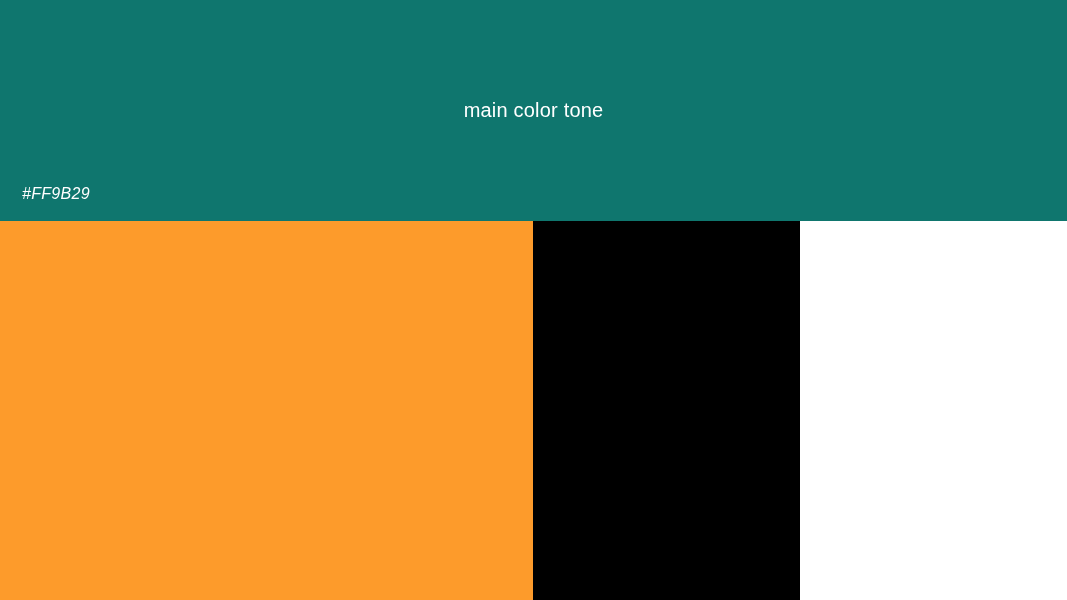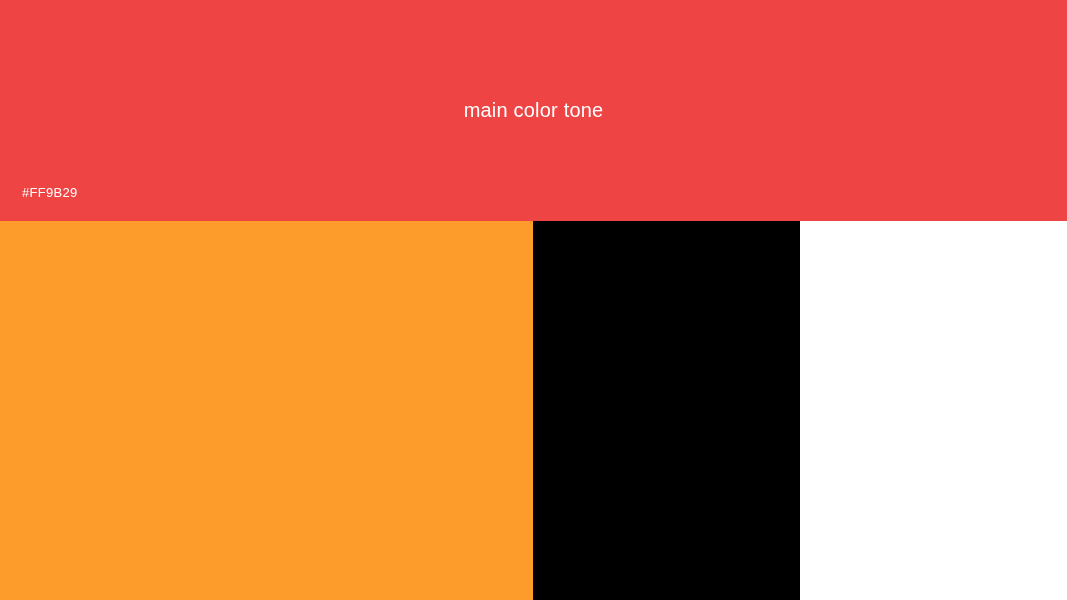--- a/index.html
+++ b/index.html
@@ -34,23 +34,24 @@
     left: 0;
     right: 0;
     text-align: center;
     white-space: nowrap;
     letter-spacing: 0.2px;
   }
 
   
   .swatch-hex {
     position: absolute;
-    font-size: 13px;
+    font-size: 16px;
     letter-spacing: 0.3px;
     white-space: nowrap;
+    font-style: italic;
   }
 
   
   .swatch-main {
     left: 0;
     top: 0;
     width: 1067px;
     height: 221px;
   }
   .swatch-main .swatch-name {
@@ -84,21 +85,21 @@
     top: 221px;
     width: 267px;
     height: 379px;
   }
 </style>
 </head>
 <body>
 
 <div class="palette">
 
-  <div class="swatch swatch-main" style="background-color: #ef4444;">
+  <div class="swatch swatch-main" style="background-color: #0f766e;">
     <div class="swatch-name" style="color: rgb(255, 255, 255);">main color tone</div>
     <div class="swatch-hex" style="color: rgb(255, 255, 255);">#FF9B29</div>
   </div>
 
   <div class="swatch swatch-secondary" style="background-color: rgb(253, 155, 43);">
     
     
   </div>
 
   <div class="swatch swatch-neutral" style="background-color: rgb(0, 0, 0);">

